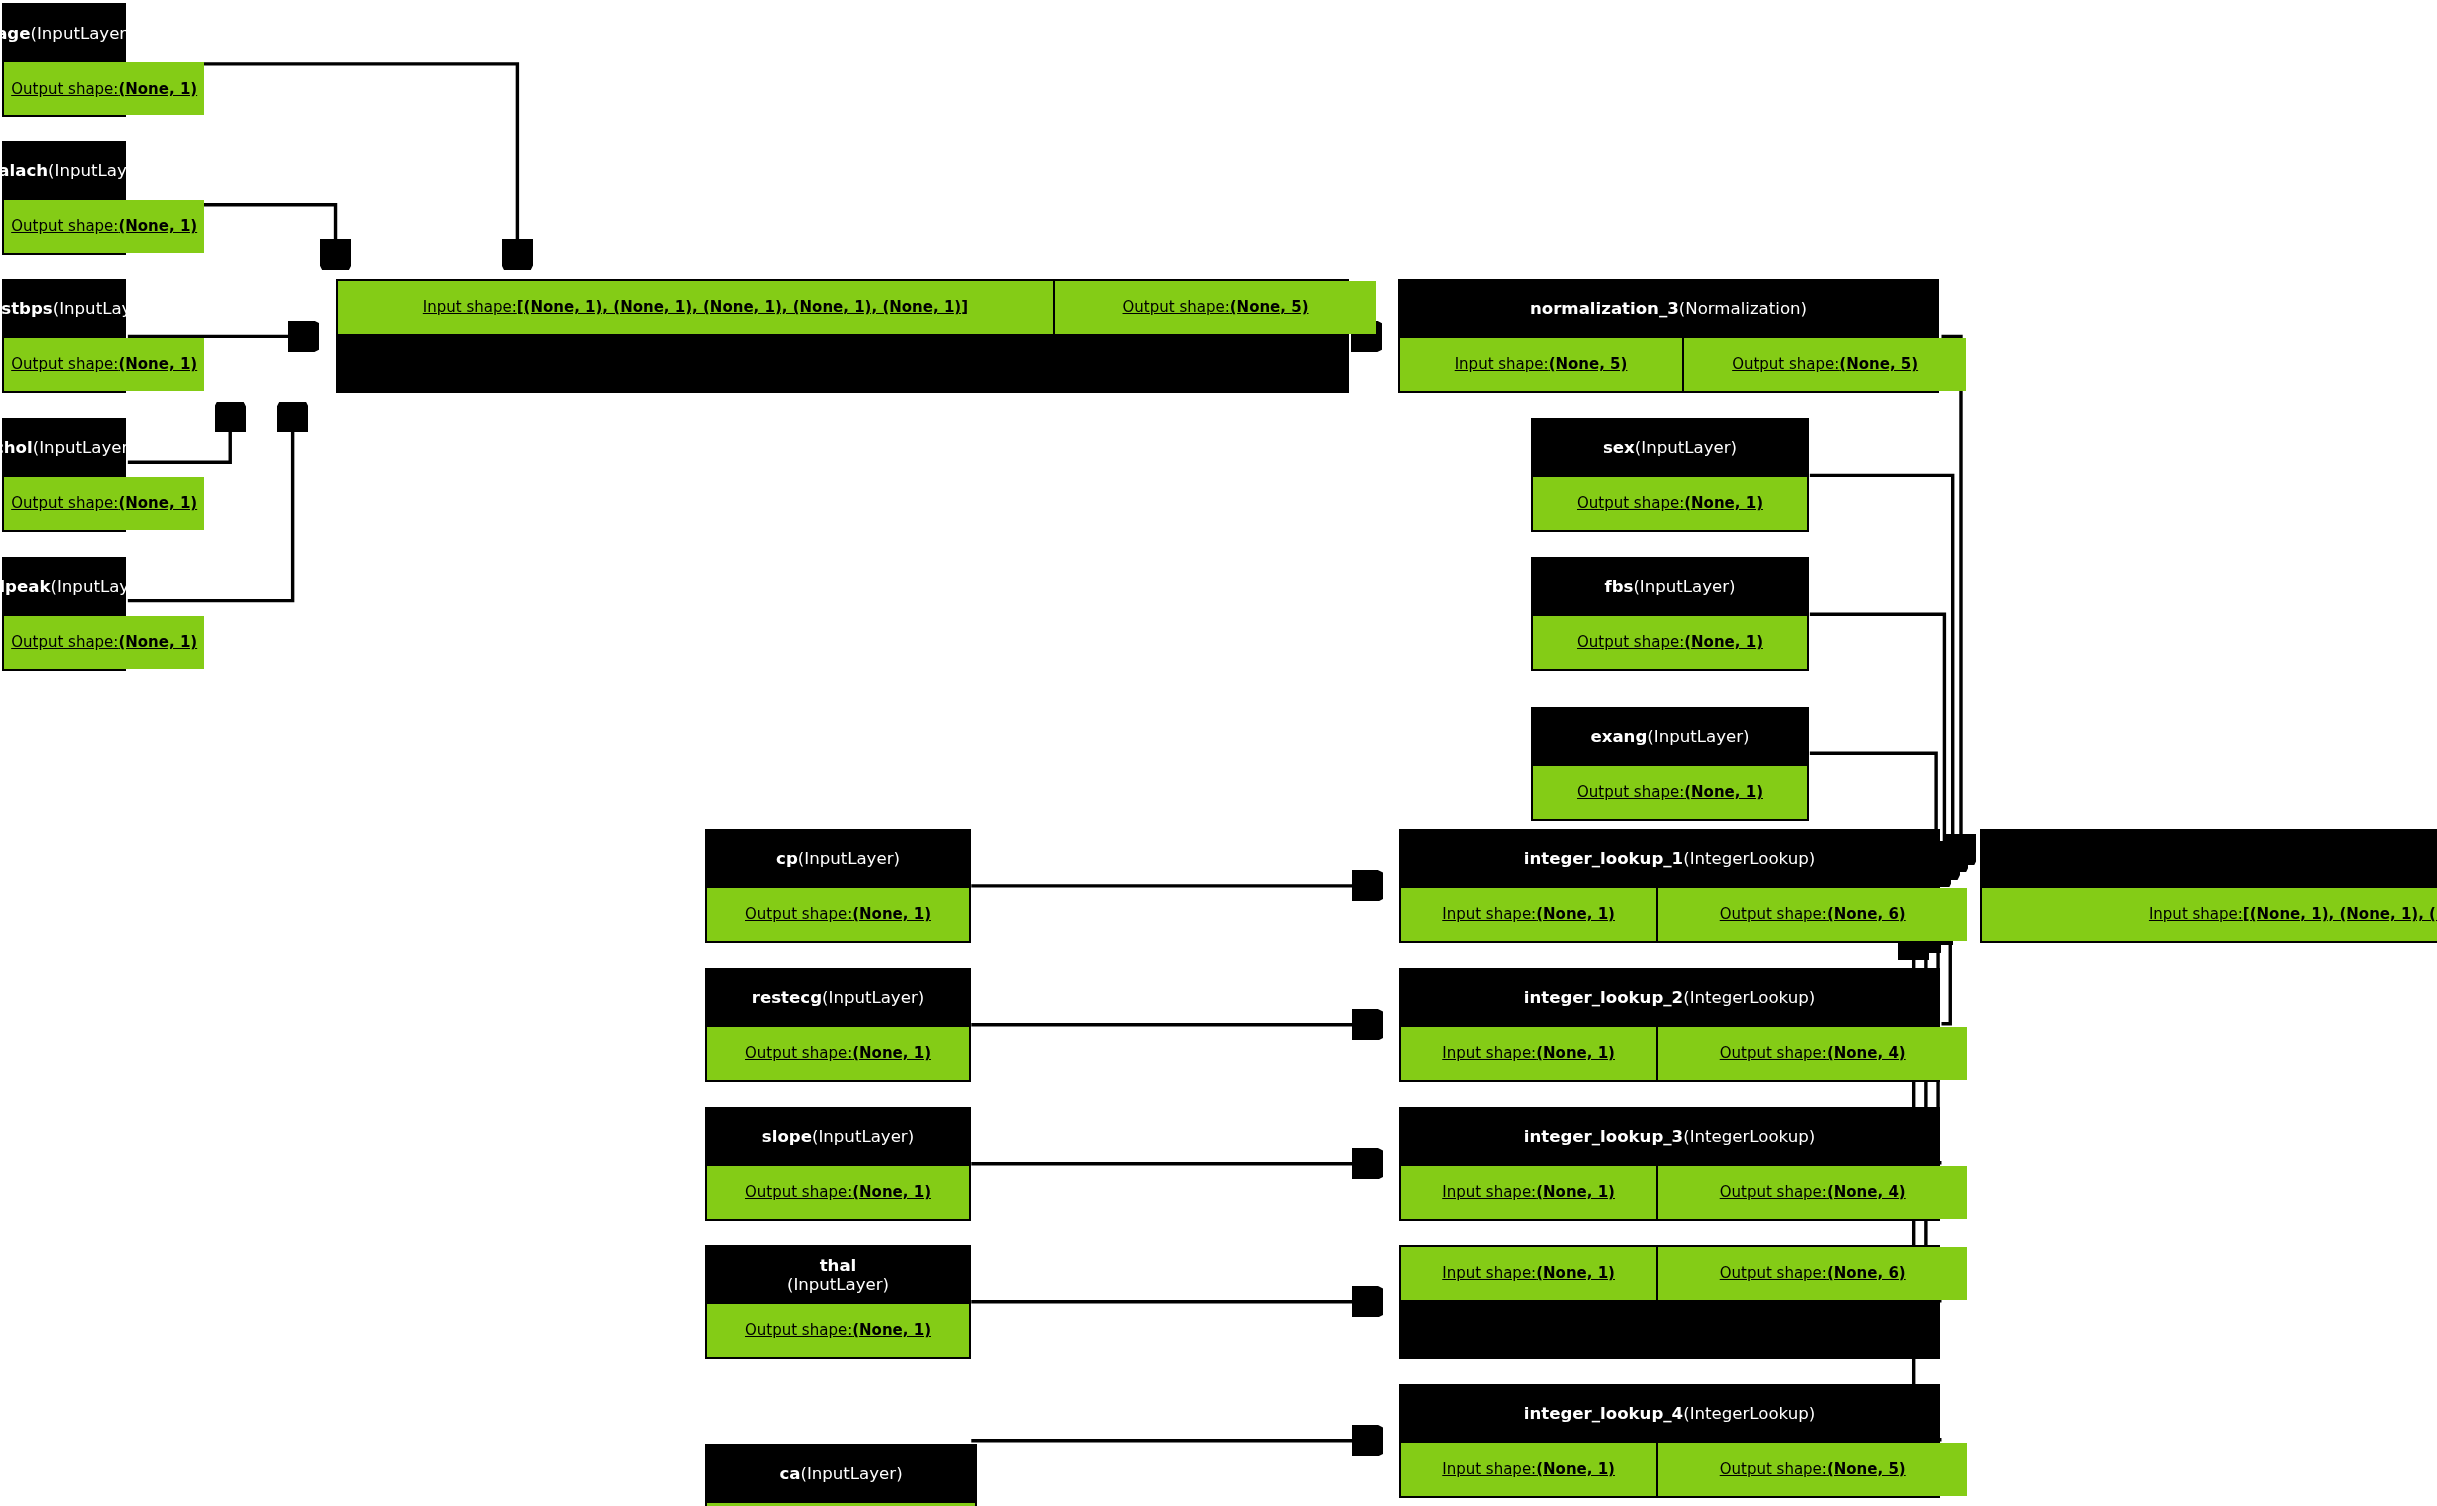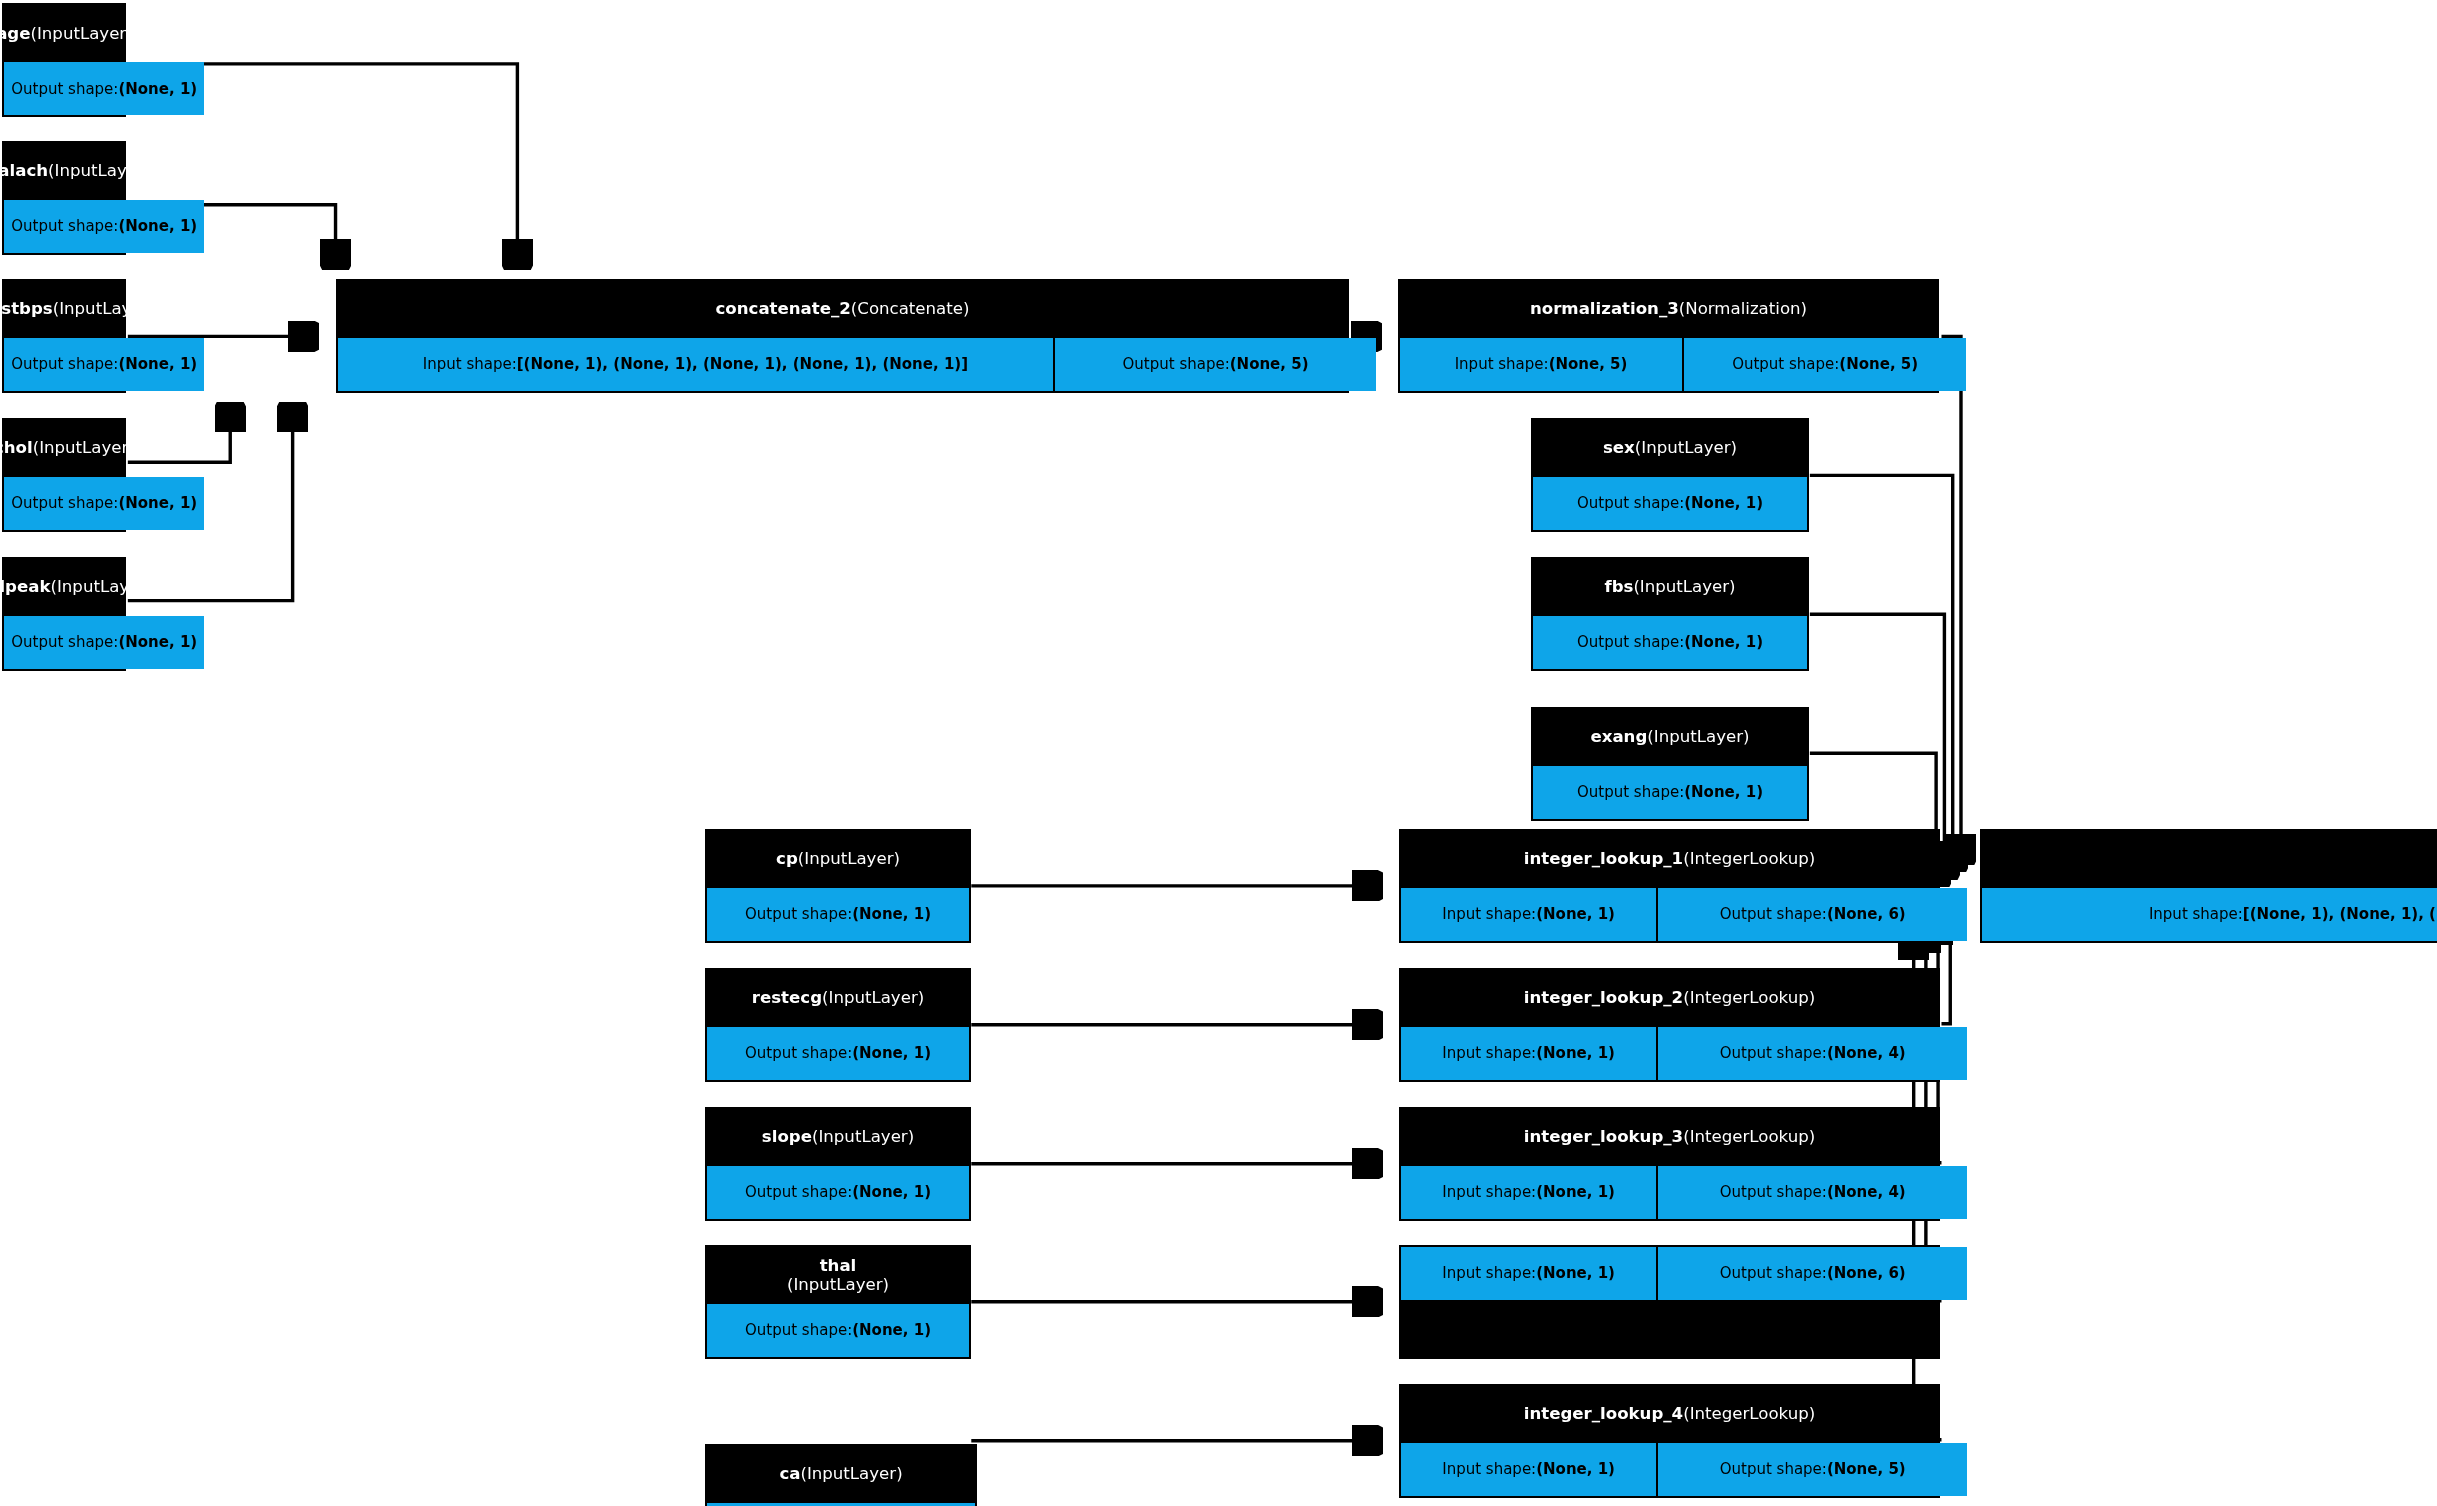--- a/index.html
+++ b/index.html
@@ -4,23 +4,23 @@
 <style>
   html,body{margin:0;padding:0;background:#fff;}
   #stage{position:relative;width:3471px;height:1506px;background:#fff;
          font-family:"DejaVu Sans","Liberation Sans",sans-serif;overflow:hidden;}
   .node{position:absolute;background:#000;border:2px solid #000;box-sizing:border-box;}
   .node .title{color:#fff;text-align:center;font-size:16.6px;line-height:1.1;
                padding:14.6px 4.9px 12.7px 4.9px;white-space:nowrap;}
   .node .title b{font-weight:bold;}
   .node .title span{font-weight:normal;}
   .node .shapes{display:flex;background:#000;gap:2px;}
-  .node .cell{background:#0ea5e9;color:#000;flex:1 1 auto;text-align:center;
+  .node .cell{background:#84cc16;color:#000;flex:1 1 auto;text-align:center;
               font-size:15px;line-height:1.1;padding:13.7px 6.8px;white-space:nowrap;
-              display:flex;align-items:center;justify-content:center;}
+              display:flex;align-items:center;justify-content:center;text-decoration:underline;}
   .node .cell b{font-weight:bold;}
   .node.inputlayer .cell{flex:1 1 100%;}
   svg.edges{position:absolute;left:0;top:0;width:3471px;height:1506px;pointer-events:none;}
   svg.edges path,svg.edges line{stroke:#000;stroke-width:7;fill:none;}
 </style>
 </head>
 <body>
 
 <div id="stage">
 
@@ -109,24 +109,20 @@
           <span> (InputLayer)</span>
         </div>
         <div class="shapes" style="height: 53px;">
           <div class="cell">
             <span>Output shape: </span>
             <b>(None, 1)</b>
           </div>
         </div>
       </div>
       <div class="node" style="left: 336px; top: 279px; width: 1013px; height: 114px;">
-        <div class="title" style="height: 57px; padding: 0px; display: flex; align-items: center; justify-content: center;">
-          <b>concatenate_2</b>
-          <span> (Concatenate)</span>
-        </div>
         <div class="shapes" style="height: 53px;">
           <div class="cell" style="flex: 0 0 69.5%;">
             <span>Input shape: </span>
             <b>[(None, 1), (None, 1), (None, 1), (None, 1), (None, 1)]</b>
           </div>
           <div class="cell" style="flex: 0 0 30.5%;">
             <span>Output shape: </span>
             <b>(None, 5)</b>
           </div>
         </div>

